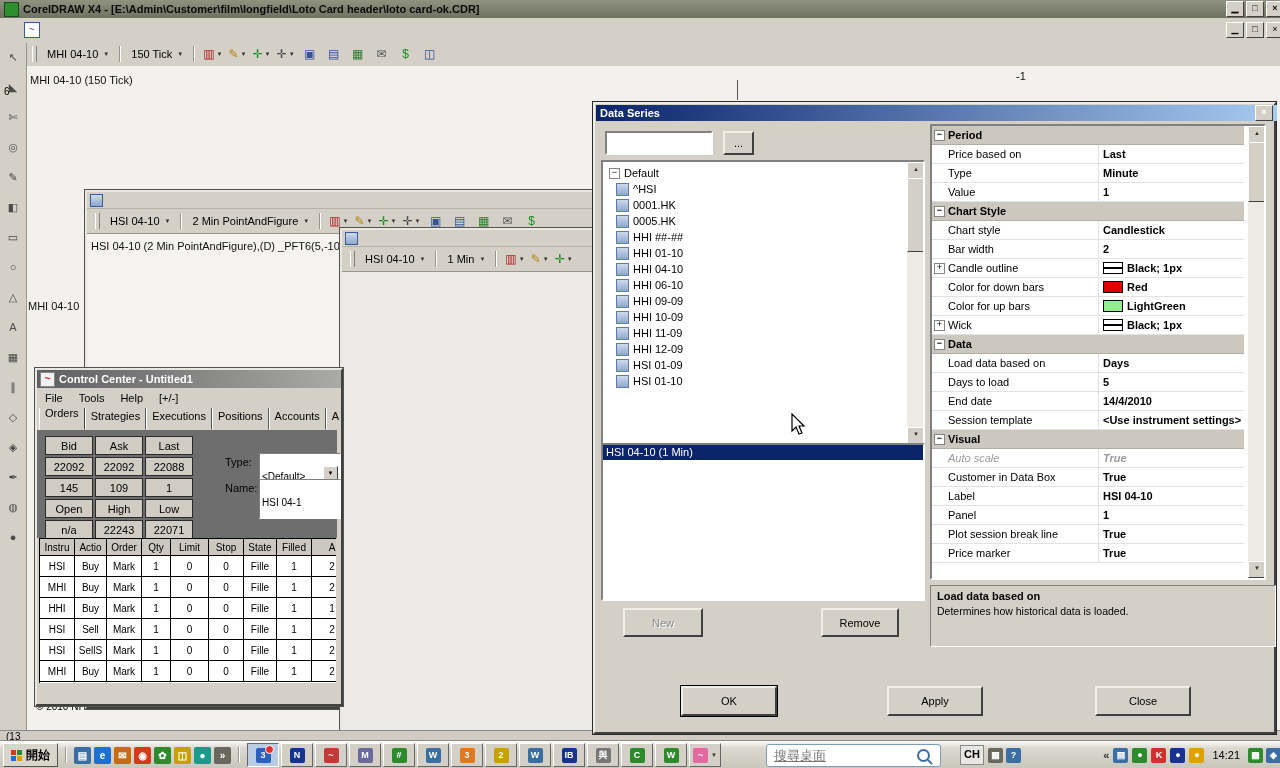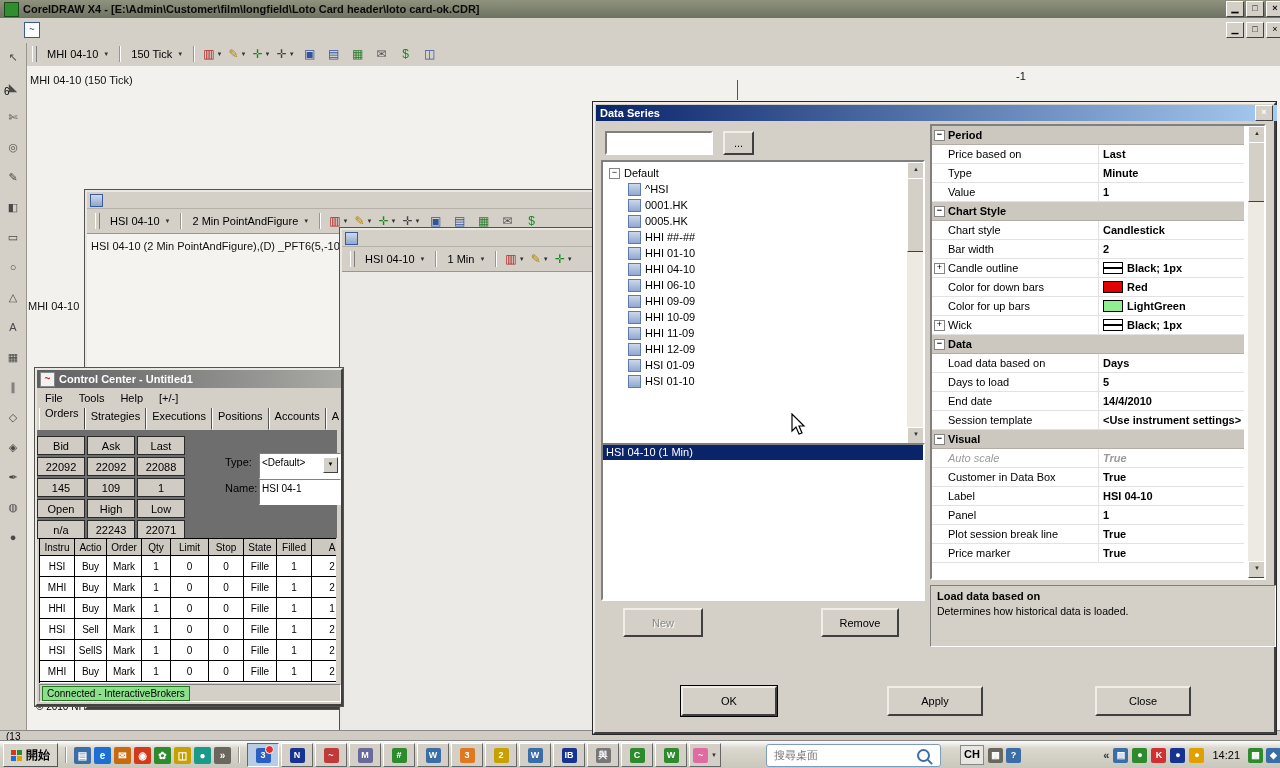--- a/index.html
+++ b/index.html
@@ -57,25 +57,25 @@
   #cc-title{position:absolute;left:0;top:0;width:300px;height:18px;background:linear-gradient(90deg,#5f5f62,#aaaaa6);
             color:#fff;font-weight:bold;display:flex;align-items:center;gap:4px;padding:0 3px;}
   .app-badge{width:13px;height:13px;background:#f2f2f2;border:1px solid #888;color:#cc2020;
              font-weight:bold;text-align:center;line-height:11px;font-size:10px;flex:none;}
   #cc-menu{position:absolute;left:0;top:18px;width:300px;height:20px;display:flex;align-items:center;}
   .cc-menu-item{padding:2px 8px;}
   #cc-tabs{position:absolute;left:0;top:38px;width:300px;height:22px;display:flex;align-items:flex-end;padding-left:2px;overflow:hidden;}
   .cc-tab{border:1px solid;border-color:#fff #555 #d4d0c8 #fff;background:#d4d0c8;padding:2px 5px;height:17px;white-space:nowrap;}
   .cc-tab.active{height:20px;font-weight:normal;border-color:#fff #404040 #d4d0c8 #fff;}
   #cc-quote{position:absolute;left:0;top:60px;width:300px;height:108px;background:#6e6e6e;}
-  #cc-quote-grid{position:absolute;left:0;top:6px;display:grid;grid-template-columns:repeat(3,48px);gap:2px;text-align:right;}
+  #cc-quote-grid{position:absolute;left:8px;top:6px;display:grid;grid-template-columns:repeat(3,48px);gap:2px;text-align:right;}
   .q-cell{height:17px;background:#d0ccc4;border:1px solid #2a2a2a;display:flex;align-items:center;justify-content:center;}
   .q-label{position:absolute;color:#000;}
   .cc-field{position:absolute;background:#fff;border:1px solid;border-color:#808080 #fff #fff #808080;
-            display:flex;align-items:flex-start;padding:3px 2px;font-size:10px;overflow:hidden;white-space:nowrap;}
+            display:flex;align-items:flex-end;padding:10px 2px;font-size:10px;overflow:hidden;white-space:nowrap;}
   .cc-field .dd{margin-left:auto;width:13px;height:14px;background:#d4d0c8;border:1px solid;border-color:#fff #404040 #404040 #fff;
                 font-size:6px;text-align:center;line-height:12px;flex:none;}
   #cc-orders{position:absolute;left:2px;top:168px;width:296px;height:144px;background:#fff;overflow:hidden;
              border-top:1px solid #000;border-left:1px solid #000;}
   .o-row{display:flex;}
   .o-cell{height:20px;border-right:1px solid #000;border-bottom:1px solid #000;background:#fff;
           display:flex;align-items:center;justify-content:center;font-size:10px;flex:none;overflow:hidden;}
   .o-hdr .o-cell{background:#ccc8c0;height:16px;}
   #cc-status{position:absolute;left:2px;top:314px;width:296px;height:16px;border:1px solid;border-color:#808080 #fff #fff #808080;
              background:#d4d0c8;display:flex;align-items:center;padding:0 2px;}
@@ -89,21 +89,21 @@
   #ds-search{position:absolute;left:10px;top:27px;width:104px;height:20px;border:2px solid;border-color:#808080 #fff #fff #808080;
              background:#fff;}
   #ds-search input{border:none;outline:none;width:100%;height:100%;font:inherit;background:transparent;}
   .btn{background:#d4d0c8;border:2px solid;border-color:#f0eee8 #404040 #404040 #f0eee8;
        display:flex;align-items:center;justify-content:center;}
   .btn.default{outline:1px solid #000;}
   .btn.disabled{color:#8a8a8a;text-shadow:1px 1px 0 #fff;}
   #ds-tree{position:absolute;left:6px;top:56px;width:320px;height:282px;background:#fff;
            border:2px solid;border-color:#808080 #fff #fff #808080;overflow:hidden;}
   .tree-row{display:flex;align-items:center;height:16px;gap:4px;padding-left:6px;white-space:nowrap;}
-  .tree-row.child{padding-left:25px;}
+  .tree-row.child{padding-left:13px;}
   .expander{width:9px;height:9px;border:1px solid #848484;background:#fff;font-size:9px;line-height:7px;text-align:center;flex:none;}
   .db-icon{width:11px;height:11px;background:linear-gradient(#cdd9ec,#8fa8cc);border:1px solid #5a7ab0;flex:none;}
   .sb{position:absolute;top:0;right:0;width:16px;height:100%;background:#eceae3;}
   .sb-btn{position:absolute;left:0;width:16px;height:15px;background:#d4d0c8;border:1px solid;border-color:#fff #404040 #404040 #fff;
           font-size:6px;text-align:center;line-height:13px;color:#333;}
   .sb-thumb{position:absolute;left:0;width:16px;background:#d4d0c8;border:1px solid;border-color:#fff #404040 #404040 #fff;}
   #ds-sel{position:absolute;left:6px;top:339px;width:320px;height:154px;background:#fff;
           border:2px solid;border-color:#808080 #fff #fff #808080;}
   #ds-sel-row{height:15px;background:#0a246a;color:#fff;padding-left:3px;line-height:15px;}
   #ds-props{position:absolute;left:335px;top:20px;width:332px;height:452px;background:#fff;
@@ -134,21 +134,21 @@
   .tb-qicon{width:17px;height:17px;border-radius:2px;color:#fff;font-size:10px;font-weight:bold;
             display:flex;align-items:center;justify-content:center;flex:none;}
   .task-app{width:30px;height:22px;background:#d4d0c8;border:1px solid;border-color:#fff #666 #666 #fff;
             display:flex;align-items:center;justify-content:center;gap:1px;flex:none;}
   .task-app.active{background:#b8cce4;border-color:#666 #fff #fff #666;}
   .ta-ic{width:15px;height:15px;border-radius:2px;color:#fff;font-size:9px;font-weight:bold;
          display:flex;align-items:center;justify-content:center;position:relative;}
   .ta-badge{position:absolute;right:-3px;top:-3px;width:7px;height:7px;border-radius:50%;background:#e03030;border:1px solid #fff;}
   #task-search{margin-left:42px;width:163px;height:21px;background:#fff;border:1px solid #7f9db9;border-radius:3px;
                display:flex;align-items:center;padding:0 5px;flex:none;}
-  #task-search input{border:none;outline:none;flex:1;font:inherit;font-size:11px;color:#777;background:transparent;min-width:0;}
+  #task-search input{border:none;outline:none;flex:1;font:inherit;font-size:13px;color:#777;background:transparent;min-width:0;text-decoration:underline;}
   .mag{width:9px;height:9px;border:2px solid #3a6ea5;border-radius:50%;position:relative;flex:none;margin-right:5px;}
   .mag::after{content:"";position:absolute;width:6px;height:2px;background:#3a6ea5;transform:rotate(45deg);right:-5px;bottom:-3px;}
   #lang-group{display:flex;align-items:center;gap:4px;margin-left:16px;flex:none;}
   #lang-box{border:1px solid #888;background:#e8e6e0;width:22px;height:18px;text-align:center;line-height:16px;font-weight:bold;}
   #tray{margin-left:auto;display:flex;align-items:center;gap:4px;padding-right:2px;flex:none;}
   .tray-ic{width:15px;height:15px;border-radius:2px;color:#fff;font-size:9px;font-weight:bold;
            display:flex;align-items:center;justify-content:center;}
   .tray-glyph{color:#333;font-size:11px;font-weight:bold;width:auto;background:none;}
   #tray-clock{padding:0 4px;}
 </style>
@@ -463,23 +463,20 @@
           <div class="o-cell" style="width: 34px;">Mark</div>
           <div class="o-cell" style="width: 28px;">1</div>
           <div class="o-cell" style="width: 37px;">0</div>
           <div class="o-cell" style="width: 34px;">0</div>
           <div class="o-cell" style="width: 32px;">Fille</div>
           <div class="o-cell" style="width: 34px;">1</div>
           <div class="o-cell" style="width: 40px;">2</div>
         </div>
       </div>
   </div>
-  <div id="cc-status">
-    <span id="cc-status-badge">Connected - InteractiveBrokers</span>
-  </div>
 </div>
 
 <div class="abs" id="data-series">
   <div id="ds-title">
     <span>Data Series</span>
     <span class="winbtns">
       <span class="winbtn">×</span>
     </span>
   </div>
 

